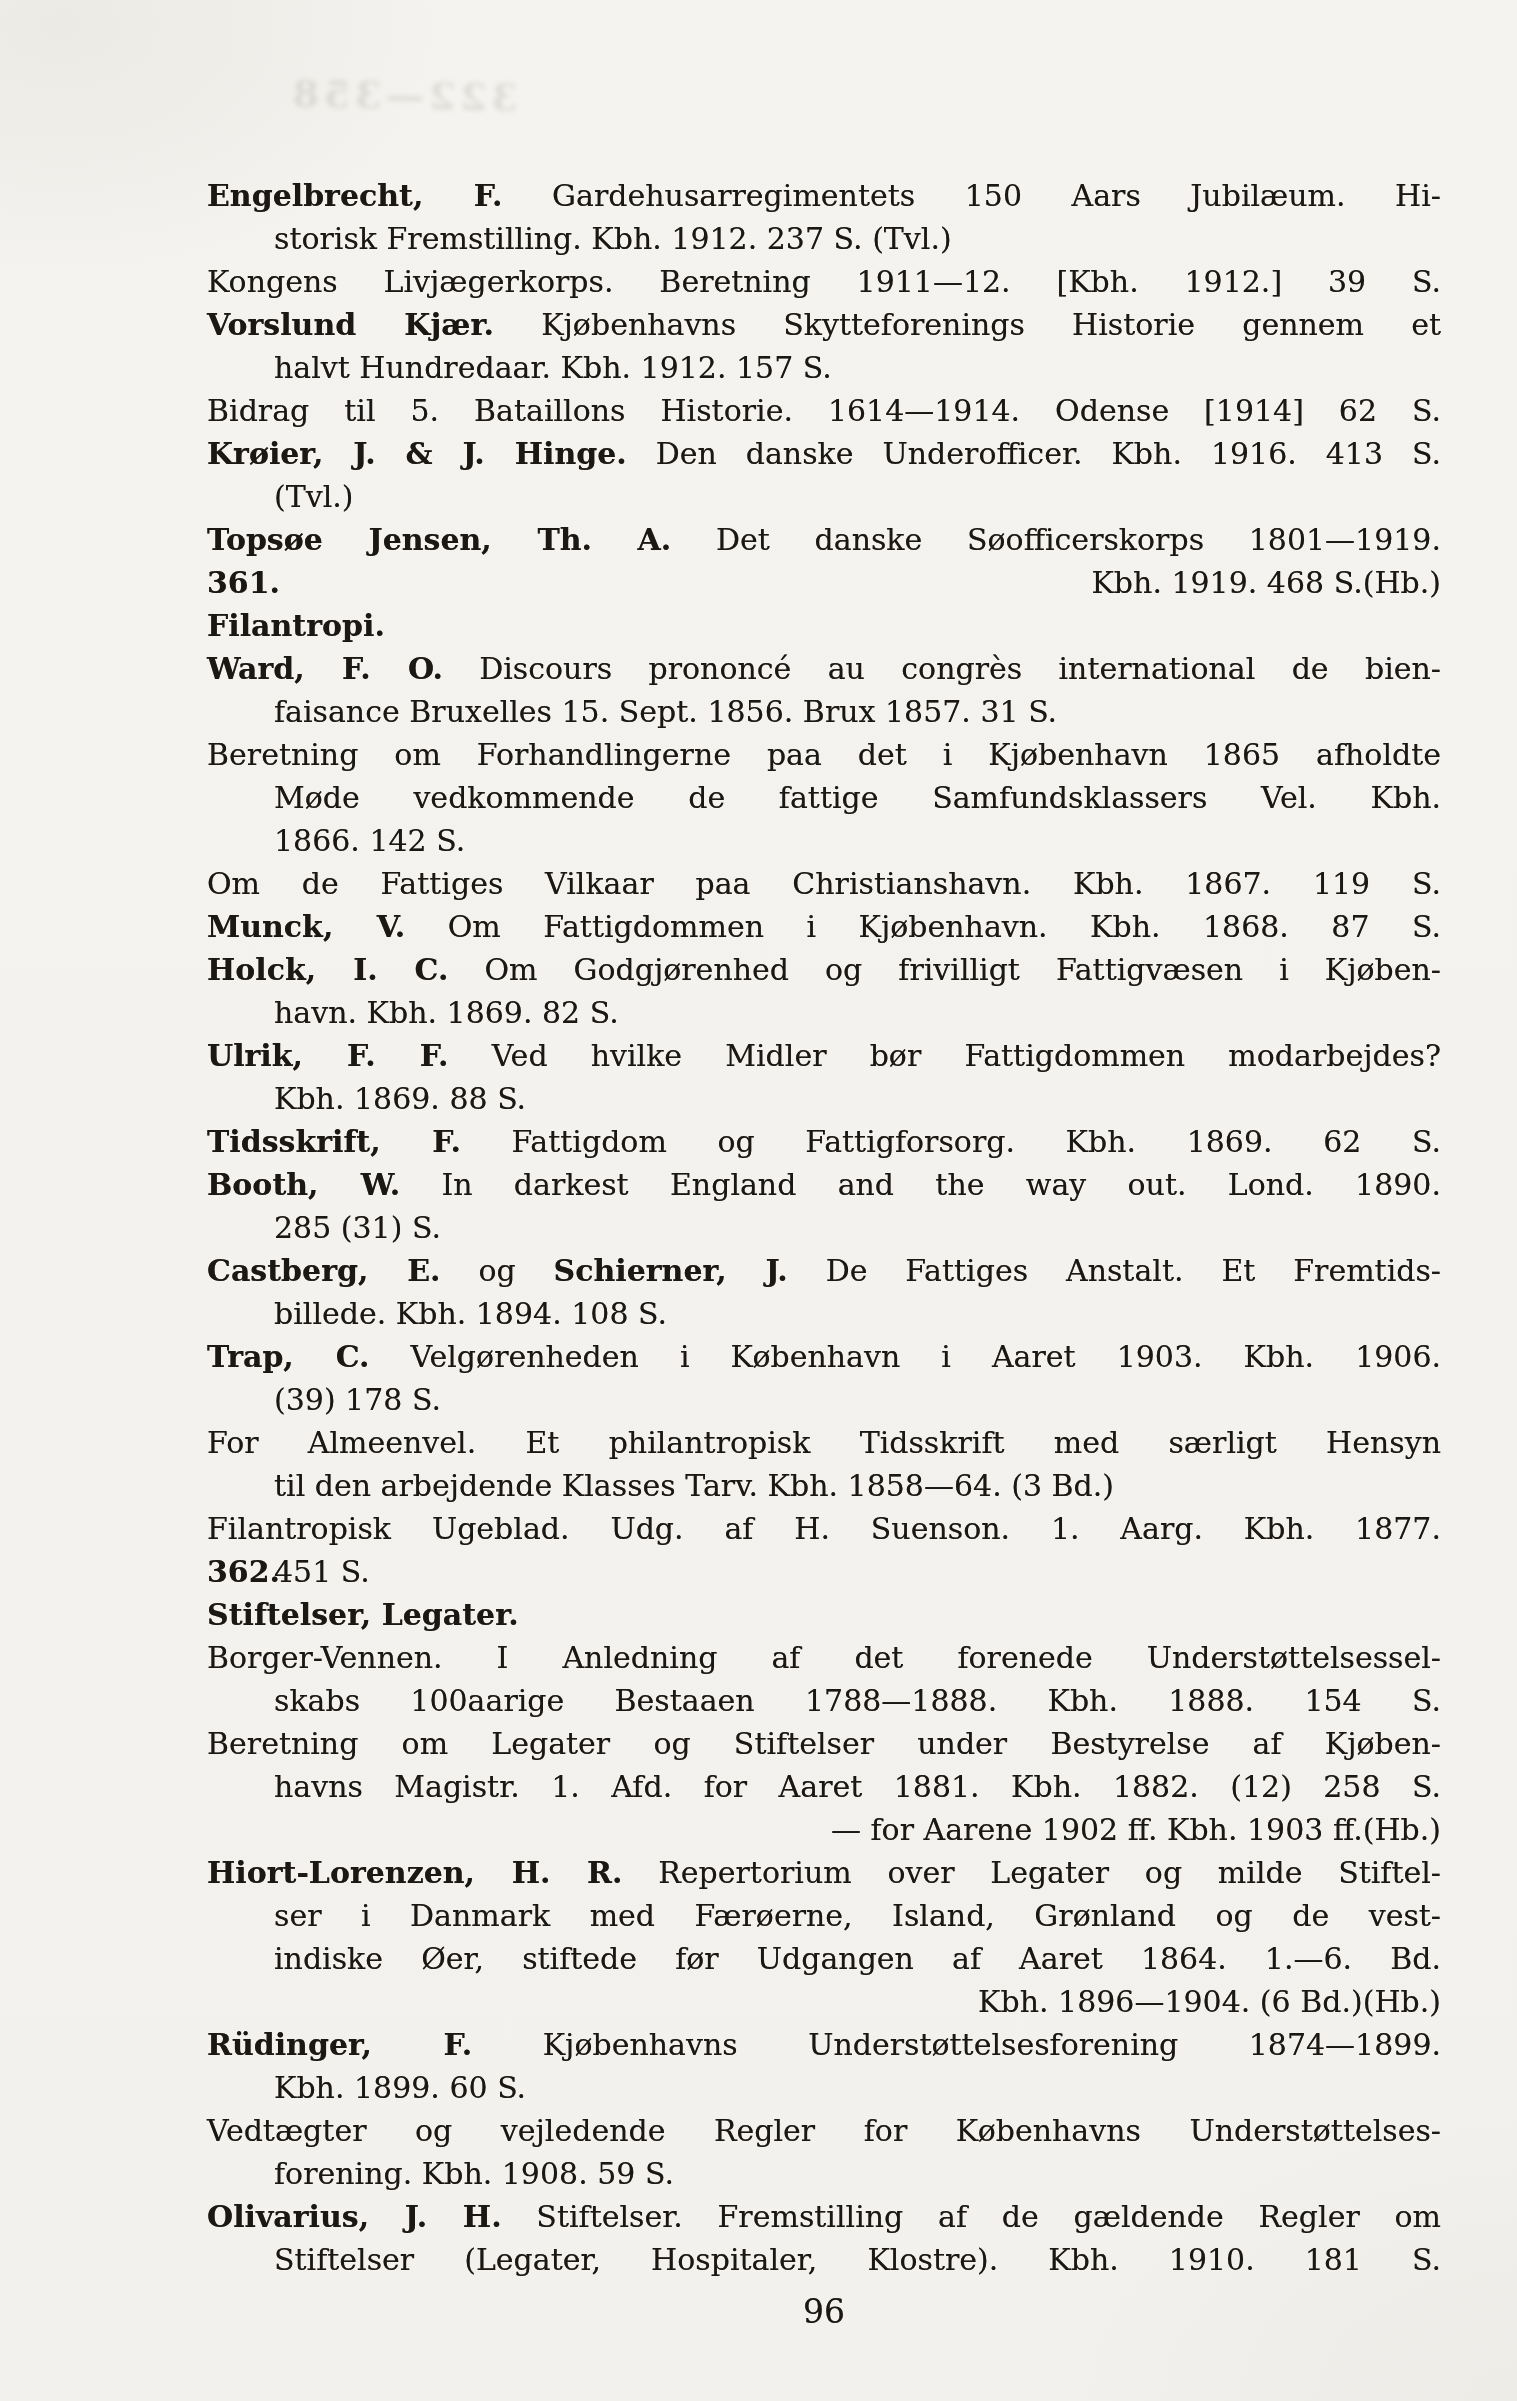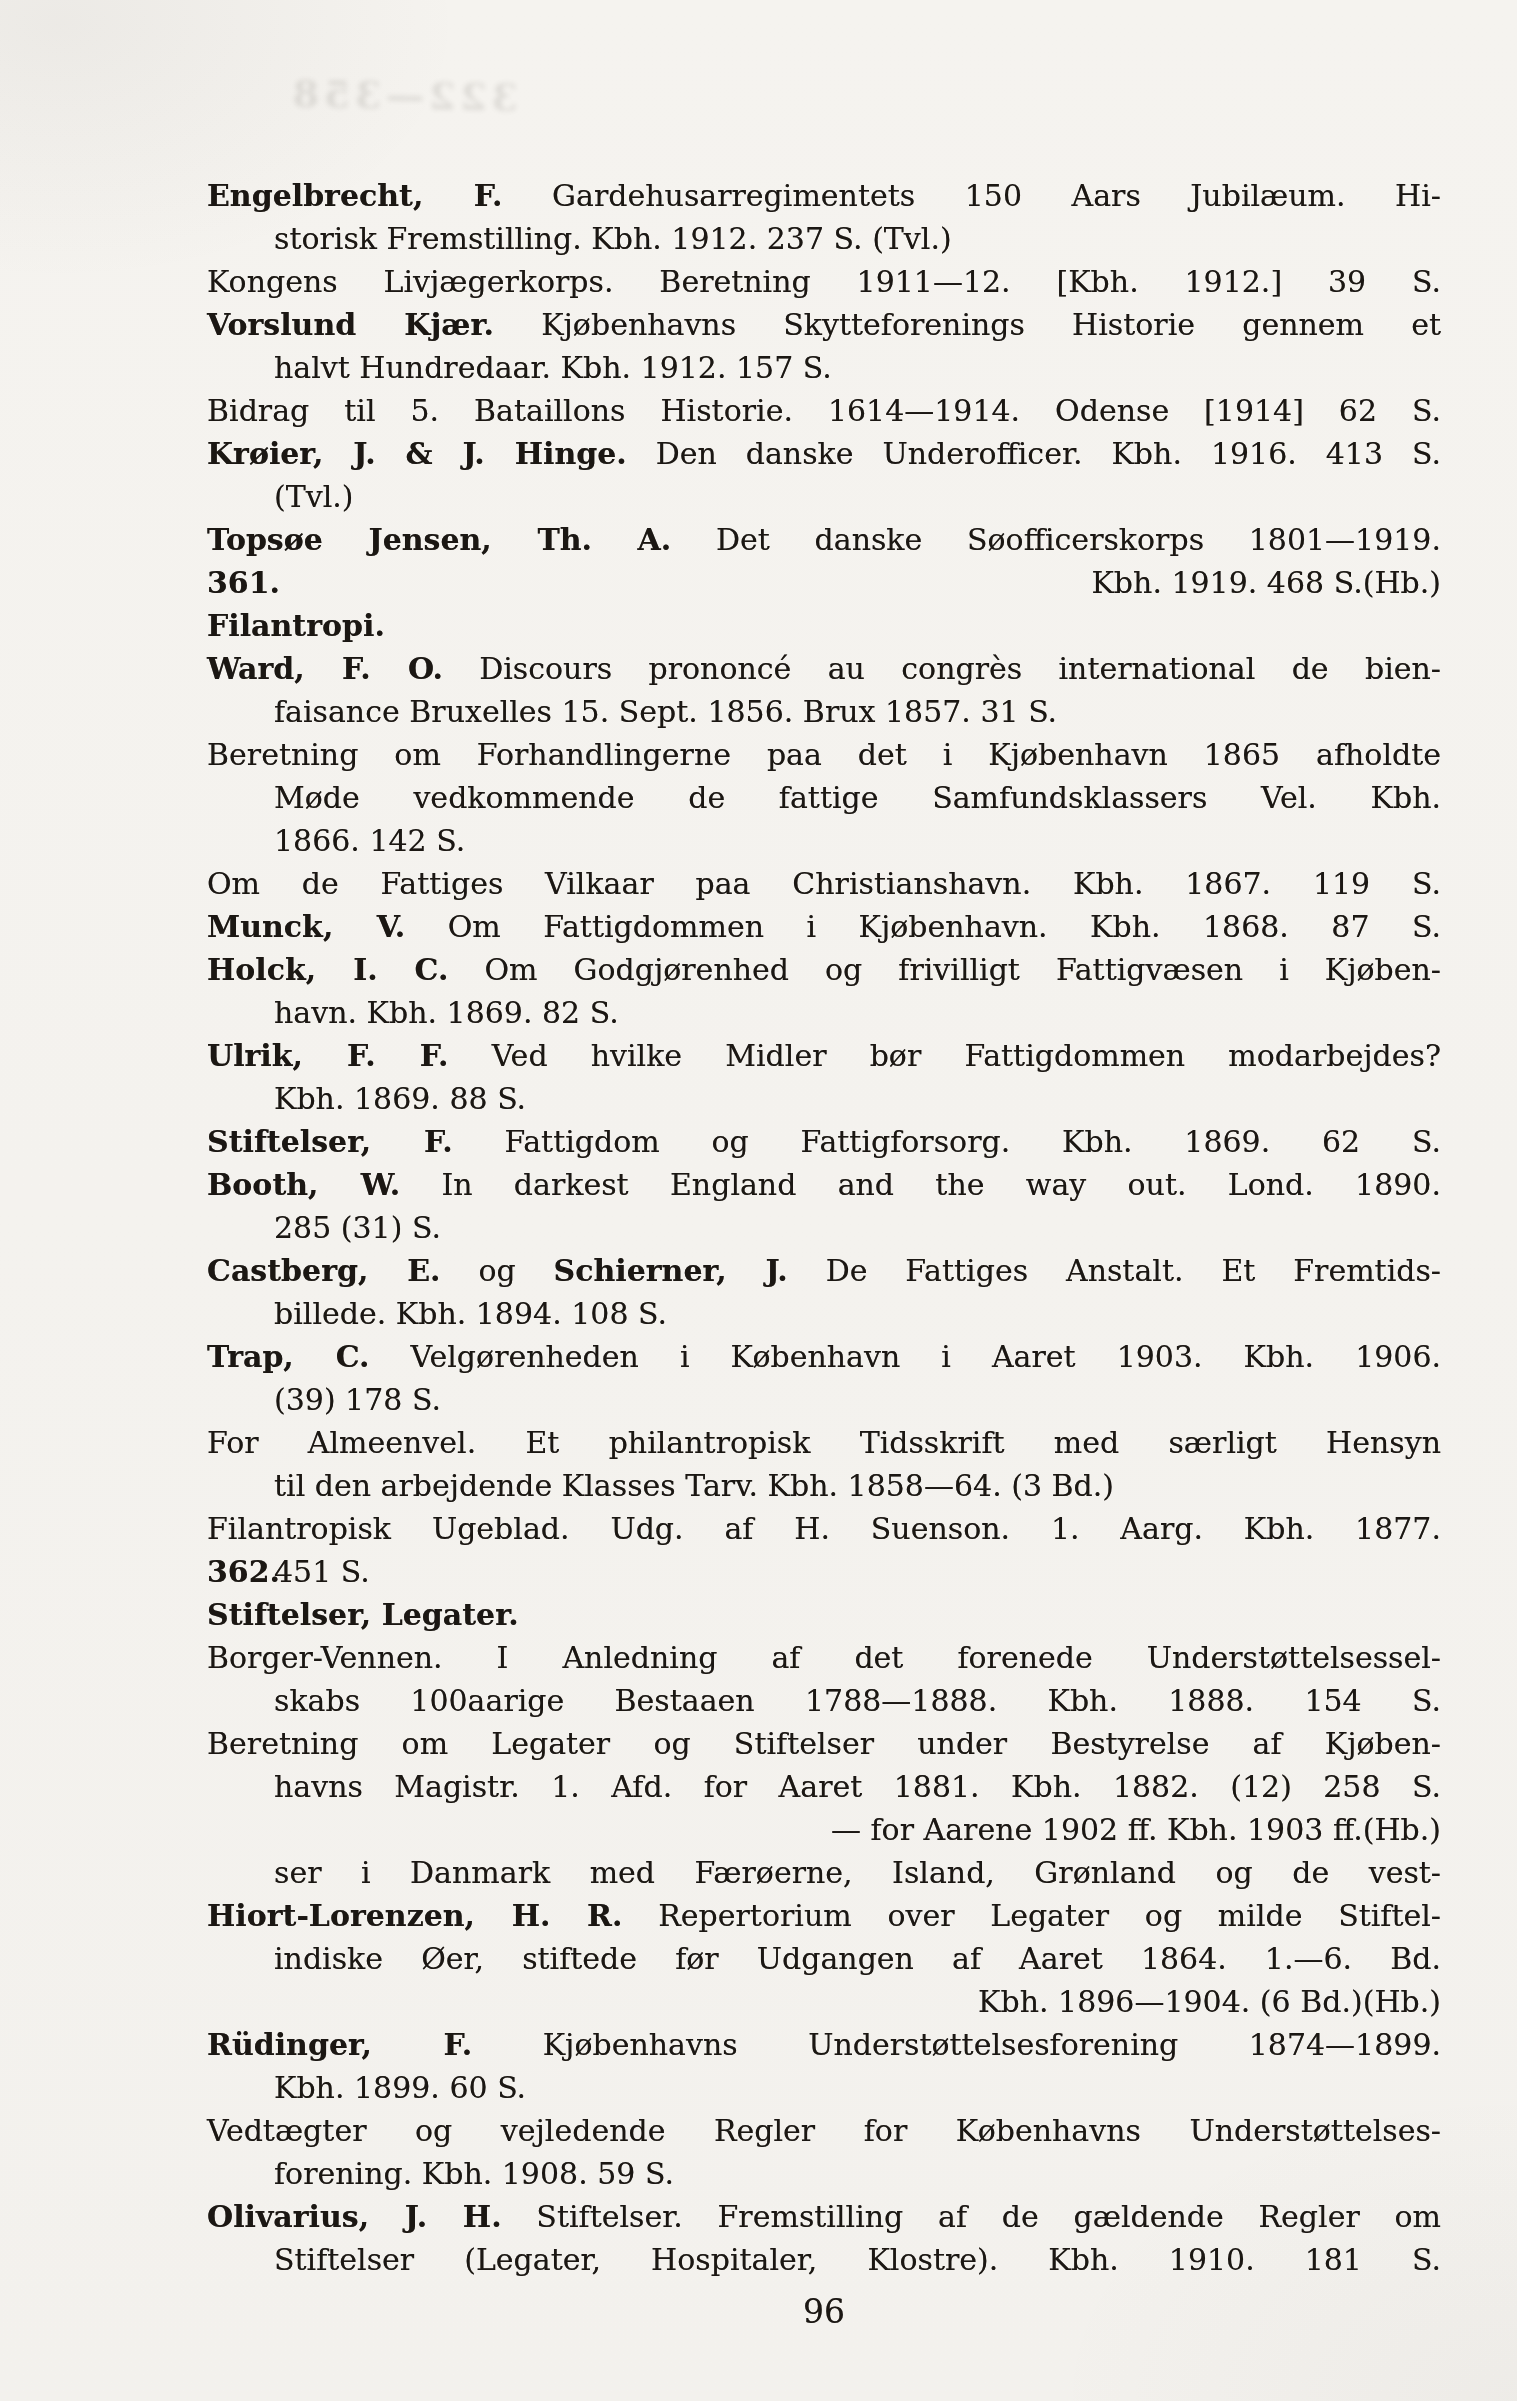--- a/index.html
+++ b/index.html
@@ -87,21 +87,21 @@
       <div class="ln ind"><span><span>faisance Bruxelles 15. Sept. 1856. Brux 1857. 31 S.</span></span></div>
       <div class="ln j"><span><span>Beretning om Forhandlingerne paa det i Kjøbenhavn 1865 afholdte</span></span></div>
       <div class="ln ind j"><span><span>Møde vedkommende de fattige Samfundsklassers Vel. Kbh.</span></span></div>
       <div class="ln ind"><span><span>1866. 142 S.</span></span></div>
       <div class="ln j"><span><span>Om de Fattiges Vilkaar paa Christianshavn. Kbh. 1867. 119 S.</span></span></div>
       <div class="ln j"><span><span class="b">Munck, V.</span><span> Om Fattigdommen i Kjøbenhavn. Kbh. 1868. 87 S.</span></span></div>
       <div class="ln j"><span><span class="b">Holck, I. C.</span><span> Om Godgjørenhed og frivilligt Fattigvæsen i Kjøben-</span></span></div>
       <div class="ln ind"><span><span>havn. Kbh. 1869. 82 S.</span></span></div>
       <div class="ln j"><span><span class="b">Ulrik, F. F.</span><span> Ved hvilke Midler bør Fattigdommen modarbejdes?</span></span></div>
       <div class="ln ind"><span><span>Kbh. 1869. 88 S.</span></span></div>
-      <div class="ln j"><span><span class="b">Stiftelser, F.</span><span> Fattigdom og Fattigforsorg. Kbh. 1869. 62 S.</span></span></div>
+      <div class="ln j"><span><span class="b">Tidsskrift, F.</span><span> Fattigdom og Fattigforsorg. Kbh. 1869. 62 S.</span></span></div>
       <div class="ln j"><span><span class="b">Booth, W.</span><span> In darkest England and the way out. Lond. 1890.</span></span></div>
       <div class="ln ind"><span><span>285 (31) S.</span></span></div>
       <div class="ln j"><span><span class="b">Castberg, E.</span><span> og </span><span class="b">Schierner, J.</span><span> De Fattiges Anstalt. Et Fremtids-</span></span></div>
       <div class="ln ind"><span><span>billede. Kbh. 1894. 108 S.</span></span></div>
       <div class="ln j"><span><span class="b">Trap, C.</span><span> Velgørenheden i København i Aaret 1903. Kbh. 1906.</span></span></div>
       <div class="ln ind"><span><span>(39) 178 S.</span></span></div>
       <div class="ln j"><span><span>For Almeenvel. Et philantropisk Tidsskrift med særligt Hensyn</span></span></div>
       <div class="ln ind"><span><span>til den arbejdende Klasses Tarv. Kbh. 1858—64. (3 Bd.)</span></span></div>
       <div class="ln j"><span><span>Filantropisk Ugeblad. Udg. af H. Suenson. 1. Aarg. Kbh. 1877.</span></span></div>
       <div class="ln ind"><span><span>451 S.</span></span></div>
@@ -110,22 +110,22 @@
         <span class="b">Stiftelser, Legater.</span>
       </div>
       <div class="ln j"><span><span>Borger-Vennen. I Anledning af det forenede Understøttelsessel-</span></span></div>
       <div class="ln ind j"><span><span>skabs 100aarige Bestaaen 1788—1888. Kbh. 1888. 154 S.</span></span></div>
       <div class="ln j"><span><span>Beretning om Legater og Stiftelser under Bestyrelse af Kjøben-</span></span></div>
       <div class="ln ind j"><span><span>havns Magistr. 1. Afd. for Aaret 1881. Kbh. 1882. (12) 258 S.</span></span></div>
       <div class="ln split">
         <span><span>— for Aarene 1902 ff. Kbh. 1903 ff.</span></span>
         <span class="right">(Hb.)</span>
       </div>
+      <div class="ln j"><span><span class="b">Hiort-Lorenzen, H. R.</span><span> Repertorium over Legater og milde Stiftel-</span></span></div>
       <div class="ln ind j"><span><span>ser i Danmark med Færøerne, Island, Grønland og de vest-</span></span></div>
-      <div class="ln j"><span><span class="b">Hiort-Lorenzen, H. R.</span><span> Repertorium over Legater og milde Stiftel-</span></span></div>
       <div class="ln ind j"><span><span>indiske Øer, stiftede før Udgangen af Aaret 1864. 1.—6. Bd.</span></span></div>
       <div class="ln ind split">
         <span><span>Kbh. 1896—1904. (6 Bd.)</span></span>
         <span class="right">(Hb.)</span>
       </div>
       <div class="ln j"><span><span class="b">Rüdinger, F.</span><span> Kjøbenhavns Understøttelsesforening 1874—1899.</span></span></div>
       <div class="ln ind"><span><span>Kbh. 1899. 60 S.</span></span></div>
       <div class="ln j"><span><span>Vedtægter og vejledende Regler for Københavns Understøttelses-</span></span></div>
       <div class="ln ind"><span><span>forening. Kbh. 1908. 59 S.</span></span></div>
       <div class="ln j"><span><span class="b">Olivarius, J. H.</span><span> Stiftelser. Fremstilling af de gældende Regler om</span></span></div>

